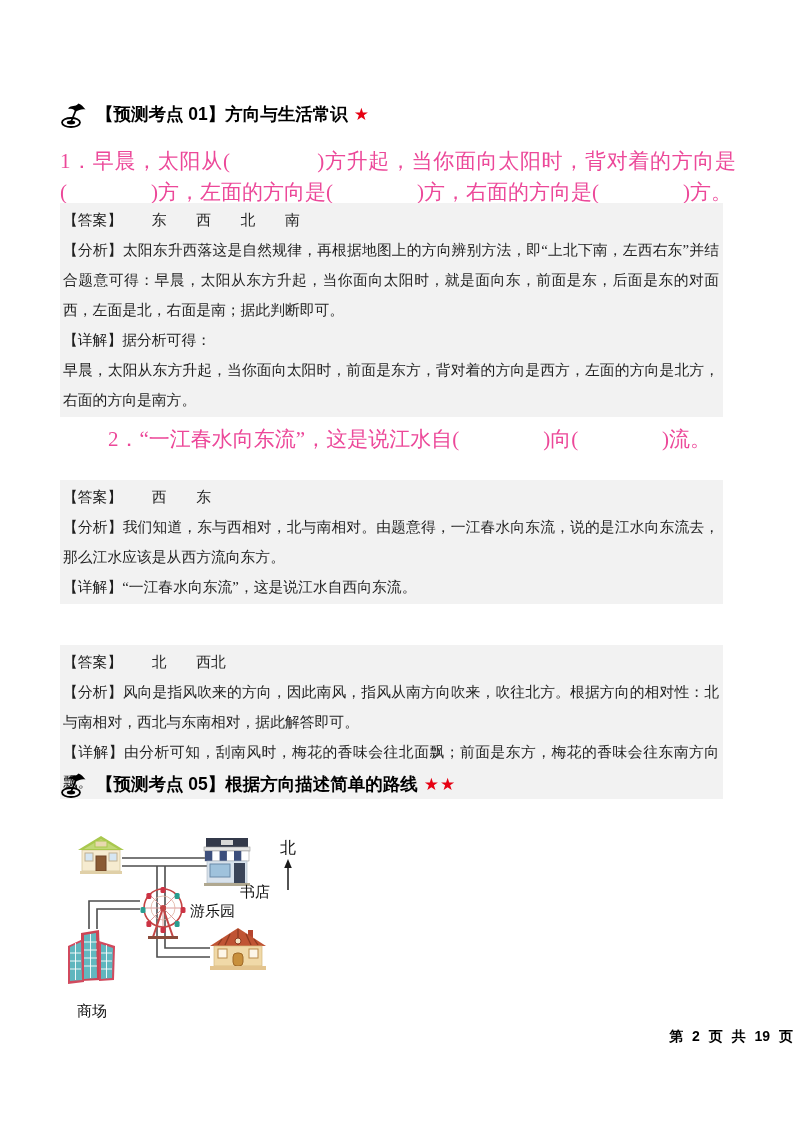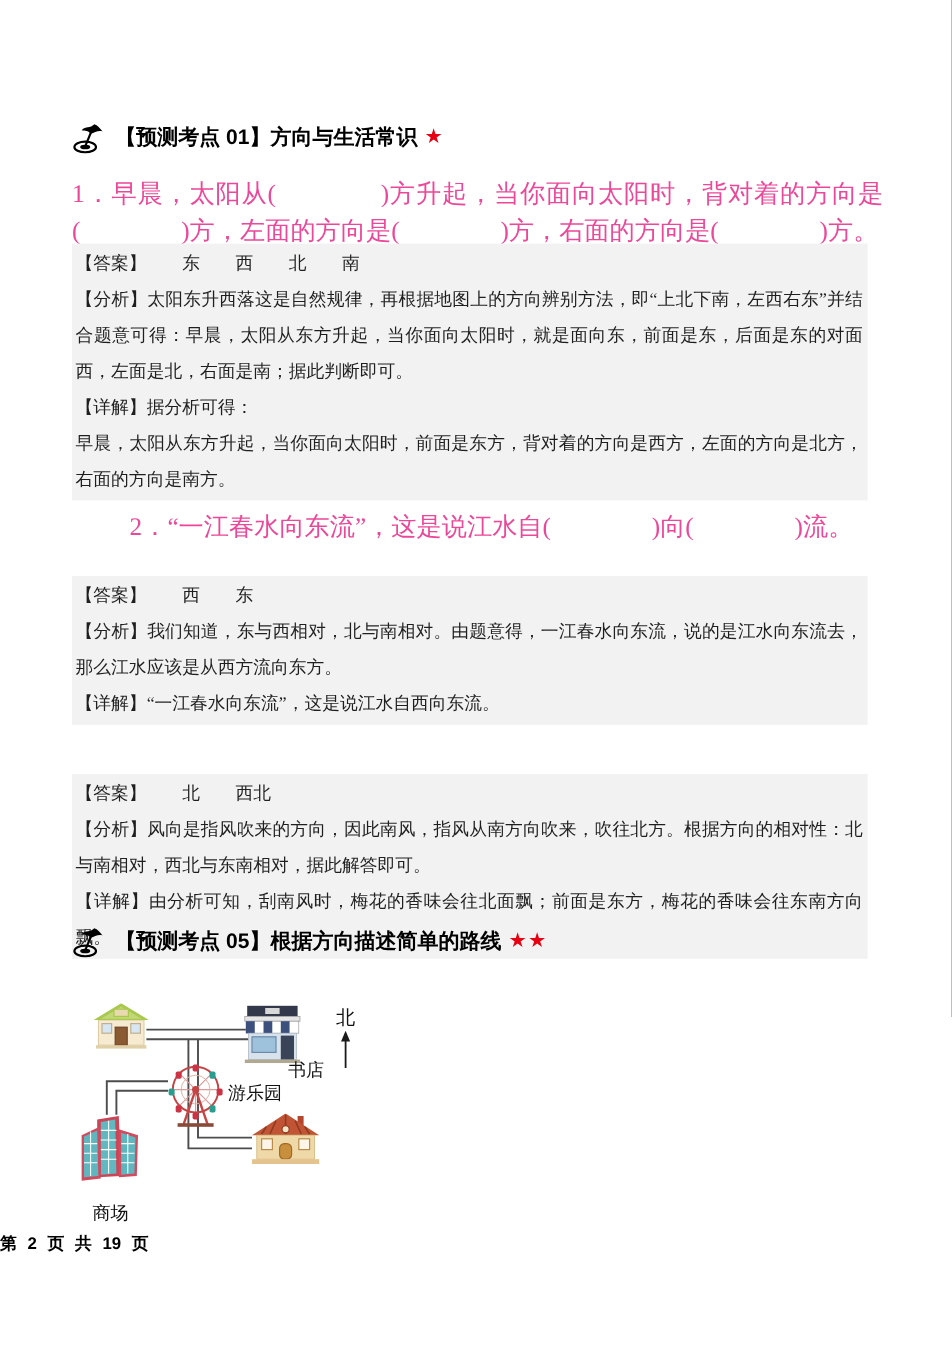--- a/index.html
+++ b/index.html
@@ -62,21 +62,21 @@
     position: absolute;
     font-size: 15px;
     color: #111;
     white-space: nowrap;
   }
   .north { position: absolute; left: 218px; top: 2px; width: 24px; text-align: center; }
   .north .nlabel { font-size: 16px; color: #111; }
 
   .footer {
     left: 0; top: 1028px; width: 100%;
-    text-align: left;
+    text-align: right;
     font-family: "Liberation Sans", "DejaVu Sans", sans-serif;
     font-weight: bold;
     font-size: 14px;
     color: #000;
     word-spacing: 5px;
   }
 </style>
 </head>
 <body>
 

